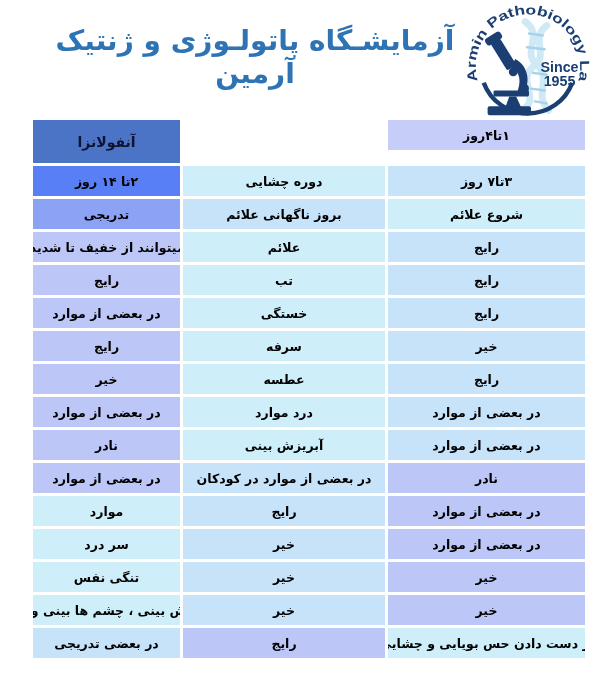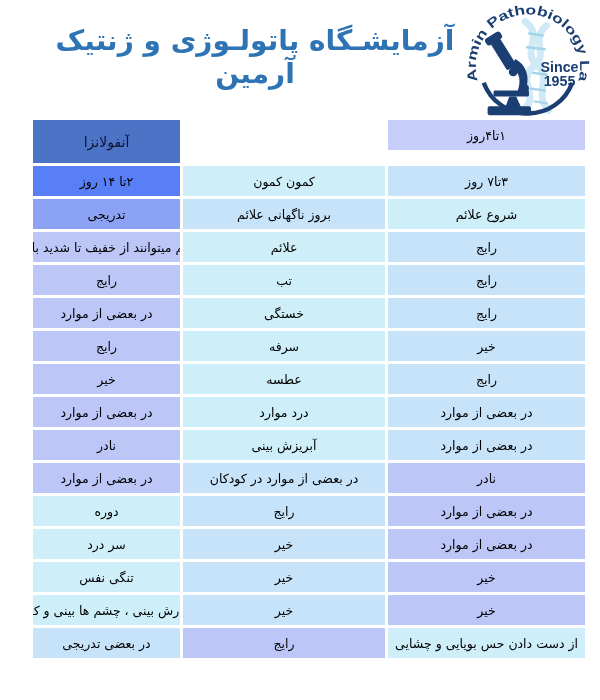--- a/index.html
+++ b/index.html
@@ -17,21 +17,21 @@
   .navy-stroke{stroke:var(--navy);}
   .dna-light{stroke:var(--dna-light);}
   .dna-mid{stroke:var(--dna-mid);}
   .grid{
     position:absolute;left:33px;top:120px;width:552px;
     display:grid;grid-template-columns:147px 202px 197px;gap:3px;
     direction:ltr;
   }
   .cell{
     display:flex;align-items:center;justify-content:center;
-    height:30px;font-size:12.5px;font-weight:normal;color:#000;
+    height:30px;font-size:12.5px;font-weight:bold;color:#000;
     white-space:nowrap;overflow:hidden;direction:rtl;
   }
   .hdr{height:43px;font-size:14px;}
   .hdr-flu{background:var(--influenza-header);color:#101330;}
   .hdr-covid{background:var(--covid-header);color:#05060f;font-size:16px;}
   .hdr-spacer{background:transparent;}
   .label{background:var(--label-cell);}
   .covid-r1{background:var(--covid-row1);}
   .covid-r2{background:var(--covid-row2);}
   .covid-rest{background:var(--covid-cell);}
@@ -70,21 +70,21 @@
     <text class="navy-fill" x="97" y="69" text-anchor="middle" font-size="14.5" font-weight="bold" font-family="Liberation Sans, sans-serif">Since</text>
     <text class="navy-fill" x="97" y="83" text-anchor="middle" font-size="14.5" font-weight="bold" font-family="Liberation Sans, sans-serif">1955</text>
   </svg>
 </div>
 
 <div class="grid" id="grid">
   <div class="cell hdr hdr-flu">آنفولانزا</div>
   <div class="hdr-spacer"></div>
 <div class="cell flu-first">۱تا۴روز</div>
     <div class="cell covid-r1">۲تا ۱۴ روز</div>
-    <div class="cell label">کمون کمون</div>
+    <div class="cell label">دوره چشایی</div>
     <div class="cell flu-rest">۳تا۷ روز</div>
     <div class="cell covid-r2">تدریجی</div>
     <div class="cell flu-rest">بروز ناگهانی علائم</div>
     <div class="cell label">شروع علائم</div>
     <div class="cell covid-rest">علائم میتوانند از خفیف تا شدید باشند</div>
     <div class="cell label">علائم</div>
     <div class="cell flu-rest">رایج</div>
     <div class="cell covid-rest">رایج</div>
     <div class="cell label">تب</div>
     <div class="cell flu-rest">رایج</div>
@@ -99,21 +99,21 @@
     <div class="cell flu-rest">رایج</div>
     <div class="cell covid-rest">در بعضی از موارد</div>
     <div class="cell label">درد موارد</div>
     <div class="cell flu-rest">در بعضی از موارد</div>
     <div class="cell covid-rest">نادر</div>
     <div class="cell label">آبریزش بینی</div>
     <div class="cell flu-rest">در بعضی از موارد</div>
     <div class="cell covid-rest">در بعضی از موارد</div>
     <div class="cell flu-rest">در بعضی از موارد در کودکان</div>
     <div class="cell covid-rest">نادر</div>
-    <div class="cell label">دوره</div>
+    <div class="cell label">موارد</div>
     <div class="cell flu-rest">رایج</div>
     <div class="cell covid-rest">در بعضی از موارد</div>
     <div class="cell label">سر درد</div>
     <div class="cell flu-rest">خیر</div>
     <div class="cell covid-rest">در بعضی از موارد</div>
     <div class="cell label">تنگی نفس</div>
     <div class="cell flu-rest">خیر</div>
     <div class="cell covid-rest">خیر</div>
     <div class="cell label">خارش بینی ، چشم ها بینی و کام</div>
     <div class="cell flu-rest">خیر</div>

